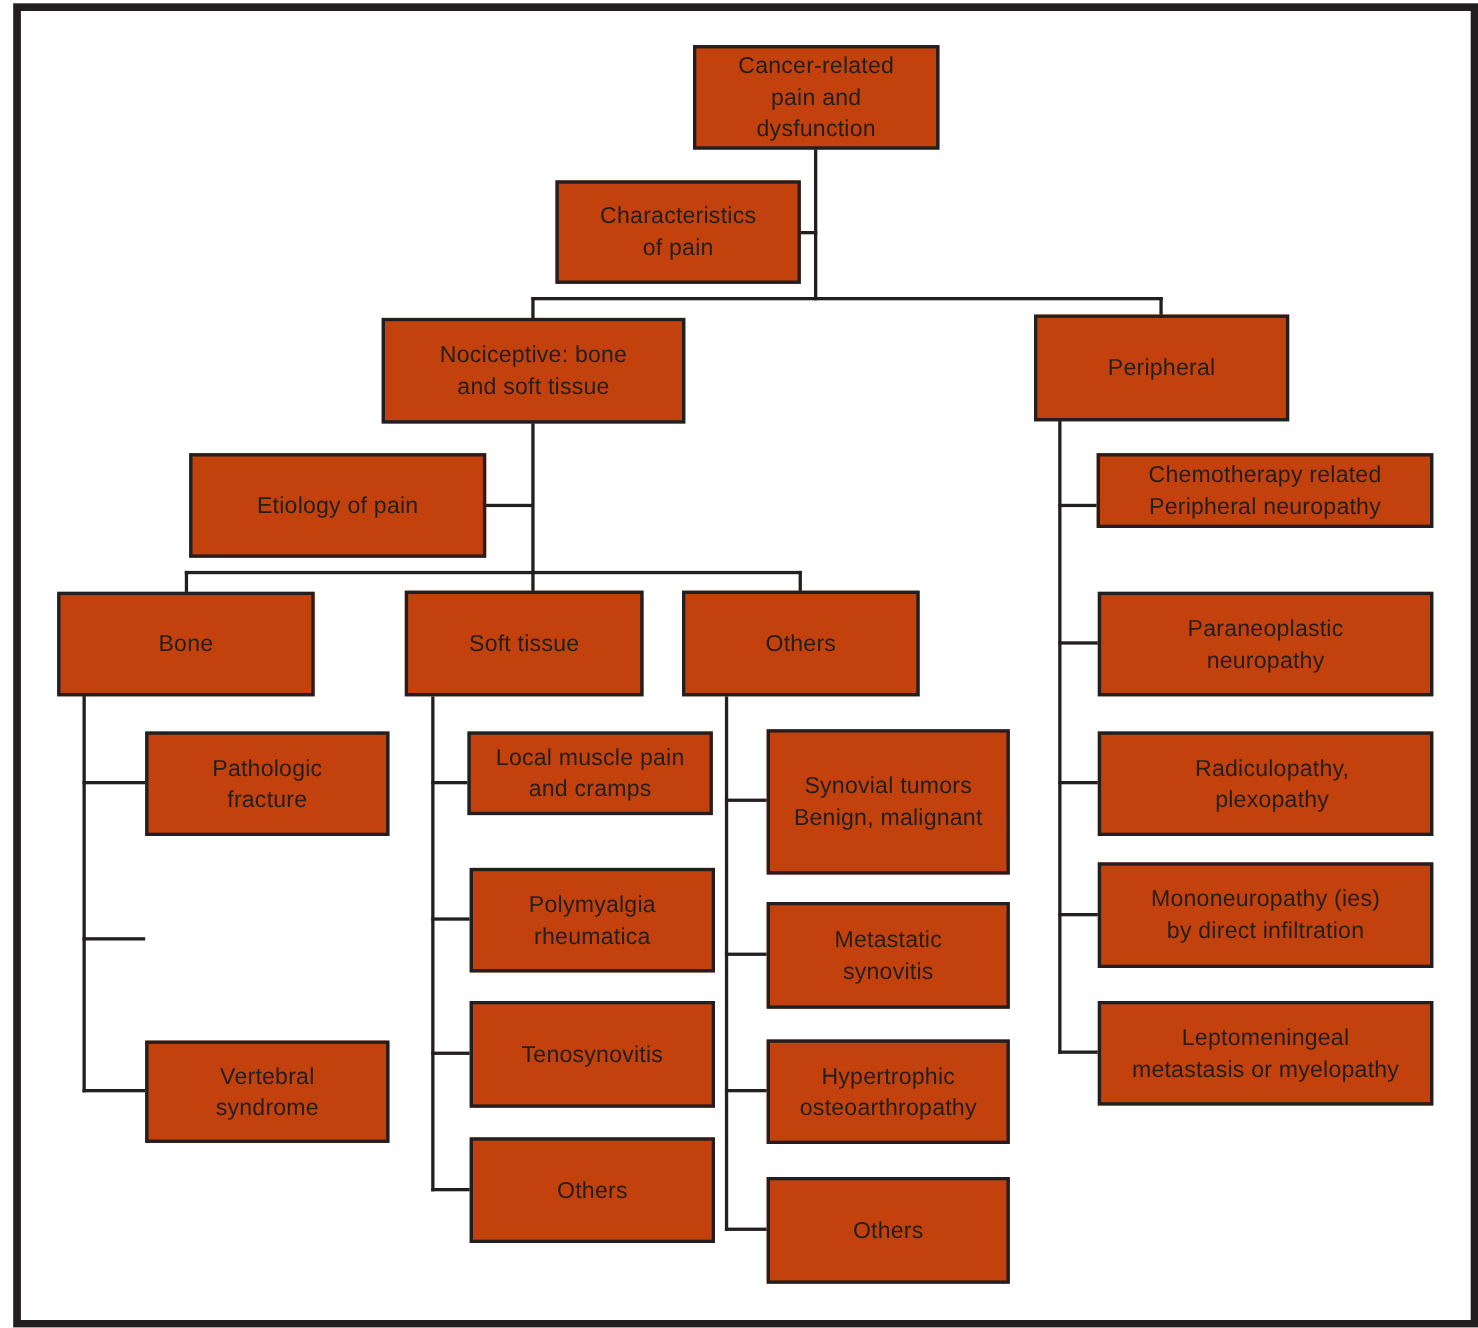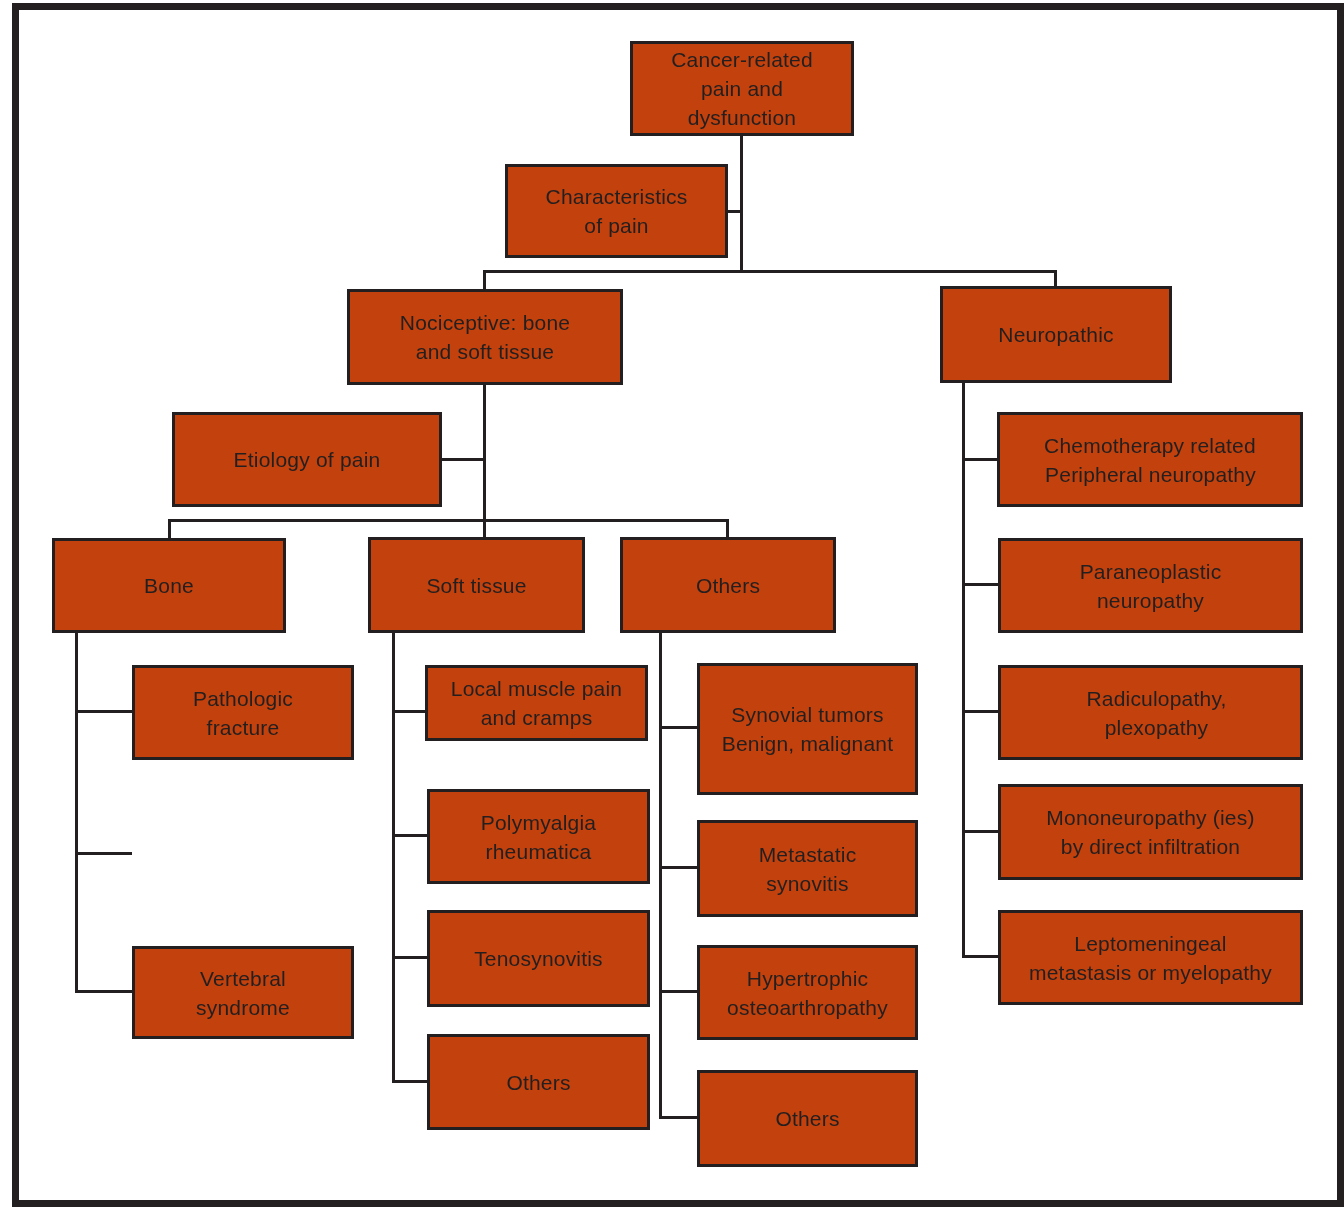--- a/index.html
+++ b/index.html
@@ -94,21 +94,21 @@
 
   <div class="node" style="left:505px; top:164px; width:223px; height:94px;">
     <span>Characteristics<br>of pain</span>
   </div>
 
   <div class="node" style="left:347px; top:289px; width:276px; height:96px;">
     <span>Nociceptive: bone<br>and soft tissue</span>
   </div>
 
   <div class="node" style="left:940px; top:286px; width:232px; height:97px;">
-    <span>Neuropathic</span>
+    <span>Peripheral</span>
   </div>
 
   <div class="node" style="left:172px; top:412px; width:270px; height:95px;">
     <span>Etiology of pain</span>
   </div>
 
   <div class="node" style="left:52px; top:538px; width:234px; height:95px;">
     <span>Bone</span>
   </div>
 
@@ -154,21 +154,21 @@
   </div>
 
   <div class="node" style="left:697px; top:945px; width:221px; height:95px;">
     <span>Hypertrophic<br>osteoarthropathy</span>
   </div>
 
   <div class="node" style="left:697px; top:1070px; width:221px; height:97px;">
     <span>Others</span>
   </div>
 
-  <div class="node" style="left:997px; top:412px; width:306px; height:95px;text-align:right;">
+  <div class="node" style="left:997px; top:412px; width:306px; height:68px;">
     <span>Chemotherapy related<br>Peripheral neuropathy</span>
   </div>
 
   <div class="node" style="left:998px; top:538px; width:305px; height:95px;">
     <span>Paraneoplastic<br>neuropathy</span>
   </div>
 
   <div class="node" style="left:998px; top:665px; width:305px; height:95px;padding-left:12px;">
     <span>Radiculopathy,<br>plexopathy</span>
   </div>

